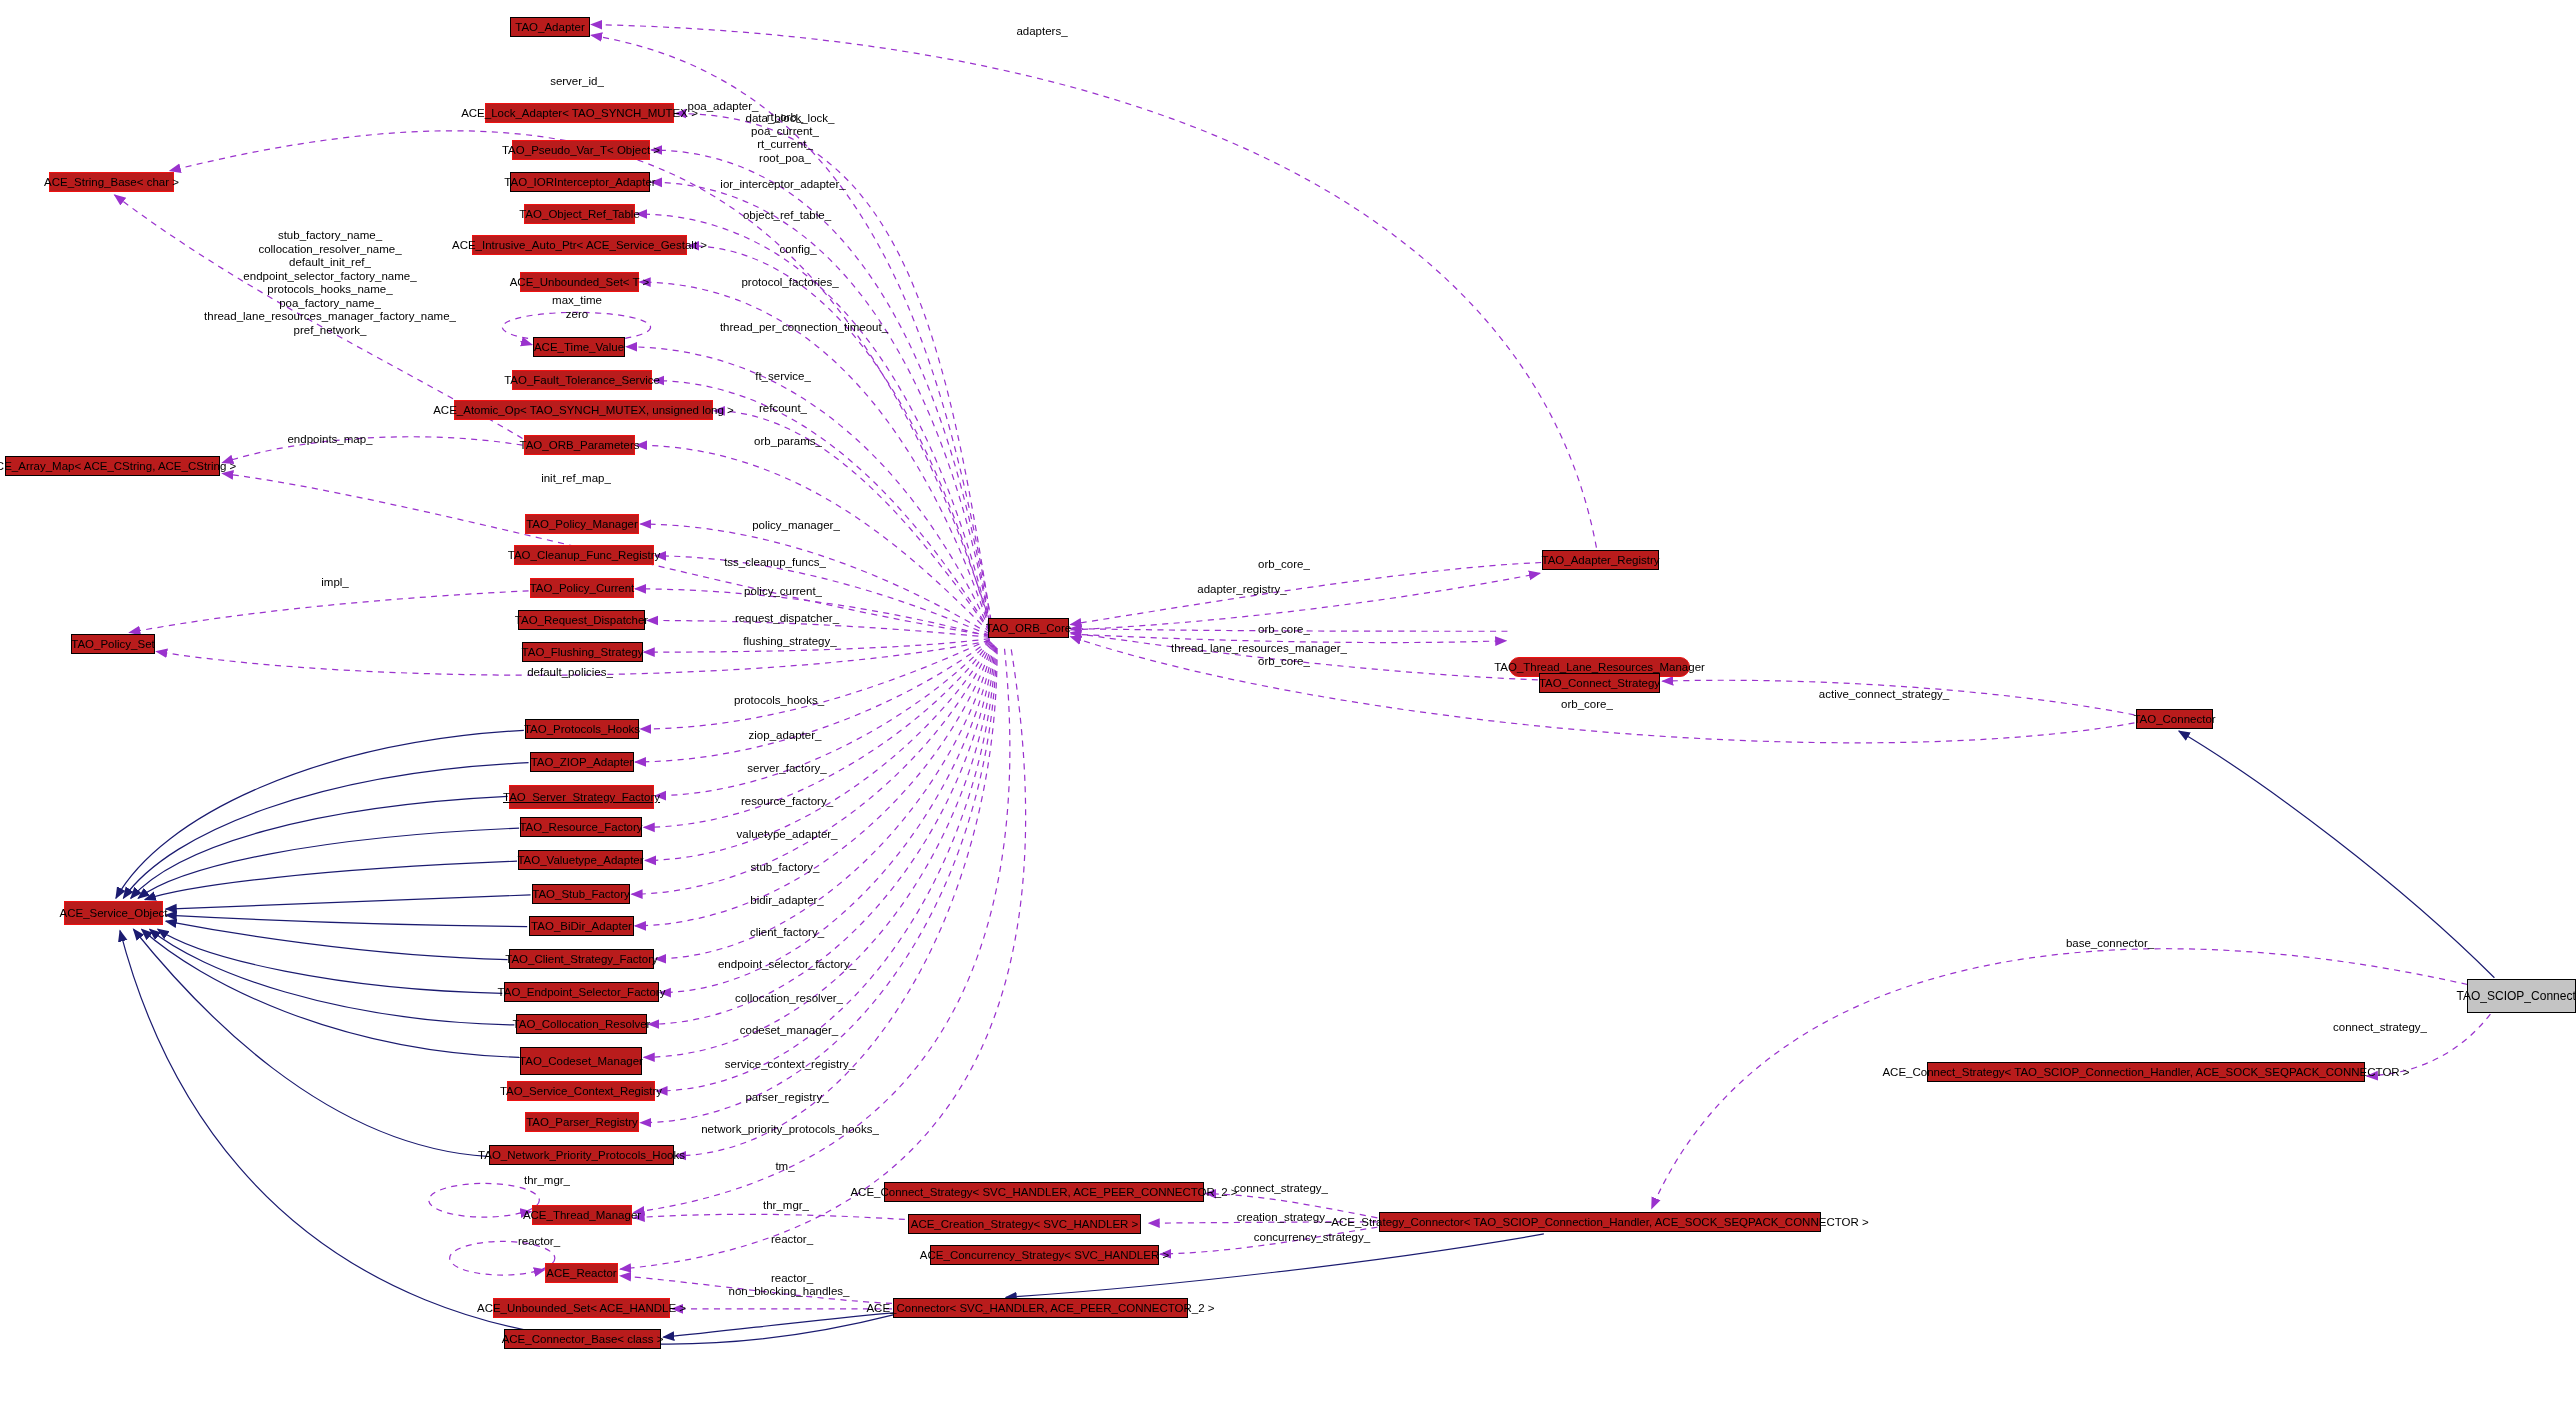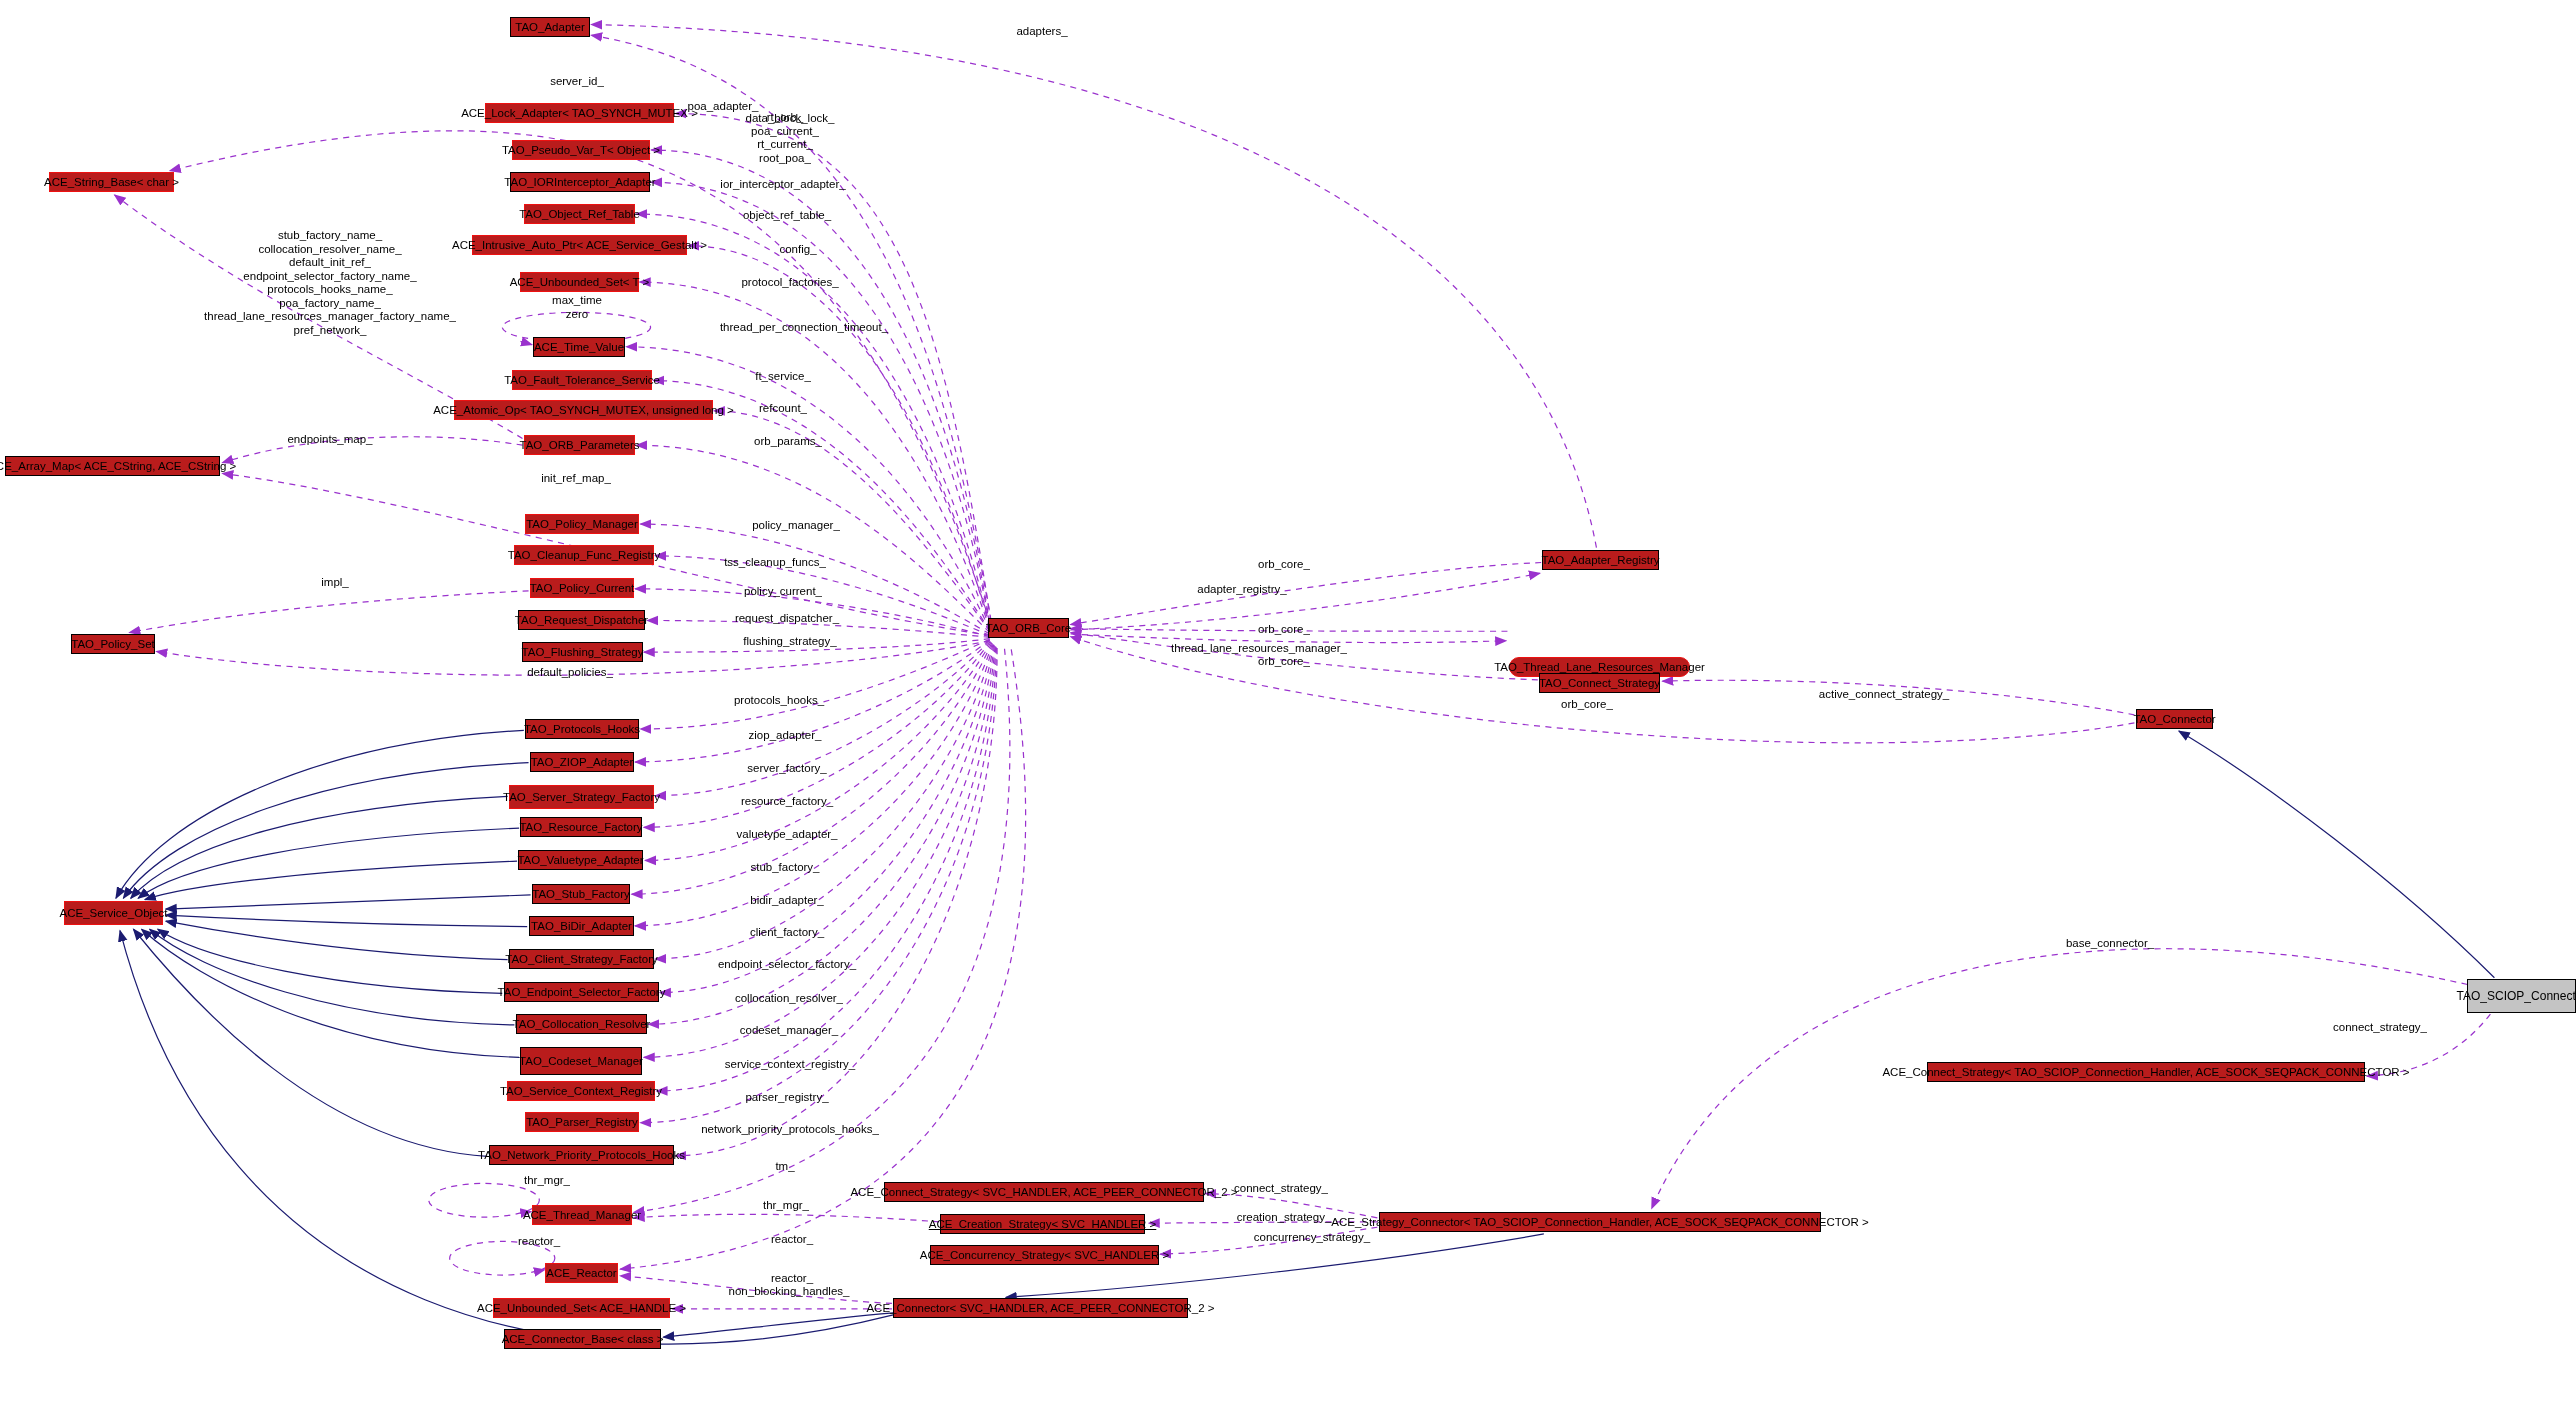--- a/index.html
+++ b/index.html
@@ -122,21 +122,21 @@
       <div class="node red" style="left: 512px; top: 370px; width: 140px; height: 20px;">TAO_Fault_Tolerance_Service</div>
       <div class="node red" style="left: 454px; top: 400px; width: 259px; height: 20px;">ACE_Atomic_Op&lt; TAO_SYNCH_MUTEX, unsigned long &gt;</div>
       <div class="node red" style="left: 524px; top: 435px; width: 111px; height: 20px;">TAO_ORB_Parameters</div>
       <div class="node red" style="left: 525px; top: 514px; width: 114px; height: 20px;">TAO_Policy_Manager</div>
       <div class="node red" style="left: 514px; top: 545px; width: 140px; height: 20px;">TAO_Cleanup_Func_Registry</div>
       <div class="node red" style="left: 530px; top: 578px; width: 104px; height: 20px;">TAO_Policy_Current</div>
       <div class="node" style="left: 518px; top: 610px; width: 127px; height: 20px;">TAO_Request_Dispatcher</div>
       <div class="node" style="left: 522px; top: 642px; width: 121px; height: 20px;">TAO_Flushing_Strategy</div>
       <div class="node" style="left: 525px; top: 719px; width: 114px; height: 20px;">TAO_Protocols_Hooks</div>
       <div class="node" style="left: 530px; top: 752px; width: 104px; height: 20px;">TAO_ZIOP_Adapter</div>
-      <div class="node red" style="left: 509px; top: 785px; width: 145px; height: 24px;">TAO_Server_Strategy_Factory</div>
+      <div class="node red" style="left: 509px; top: 785px; width: 145px; height: 24px; text-decoration: underline;">TAO_Server_Strategy_Factory</div>
       <div class="node" style="left: 520px; top: 817px; width: 122px; height: 20px;">TAO_Resource_Factory</div>
       <div class="node" style="left: 518px; top: 850px; width: 125px; height: 20px;">TAO_Valuetype_Adapter</div>
       <div class="node" style="left: 532px; top: 884px; width: 98px; height: 20px;">TAO_Stub_Factory</div>
       <div class="node" style="left: 529px; top: 916px; width: 105px; height: 20px;">TAO_BiDir_Adapter</div>
       <div class="node" style="left: 509px; top: 949px; width: 145px; height: 20px;">TAO_Client_Strategy_Factory</div>
       <div class="node" style="left: 504px; top: 982px; width: 155px; height: 20px;">TAO_Endpoint_Selector_Factory</div>
       <div class="node" style="left: 516px; top: 1014px; width: 131px; height: 20px;">TAO_Collocation_Resolver</div>
       <div class="node" style="left: 520px; top: 1047px; width: 122px; height: 28px;">TAO_Codeset_Manager</div>
       <div class="node red" style="left: 507px; top: 1081px; width: 148px; height: 20px;">TAO_Service_Context_Registry</div>
       <div class="node red" style="left: 525px; top: 1112px; width: 114px; height: 20px;">TAO_Parser_Registry</div>
@@ -144,21 +144,21 @@
       <div class="node red" style="left: 532px; top: 1205px; width: 100px; height: 20px;">ACE_Thread_Manager</div>
       <div class="node red" style="left: 545px; top: 1263px; width: 73px; height: 20px;">ACE_Reactor</div>
       <div class="node red" style="left: 493px; top: 1298px; width: 177px; height: 20px;">ACE_Unbounded_Set&lt; ACE_HANDLE &gt;</div>
       <div class="node" style="left: 504px; top: 1329px; width: 157px; height: 20px;">ACE_Connector_Base&lt; class &gt;</div>
       <div class="node red" style="left: 49px; top: 172px; width: 125px; height: 20px;">ACE_String_Base&lt; char &gt;</div>
       <div class="node" style="left: 4.7px; top: 456px; width: 215px; height: 20px;">ACE_Array_Map&lt; ACE_CString, ACE_CString &gt;</div>
       <div class="node" style="left: 71px; top: 634px; width: 84px; height: 20px;">TAO_Policy_Set</div>
       <div class="node red" style="left: 64px; top: 901px; width: 99px; height: 24px;">ACE_Service_Object</div>
       <div class="node" style="left: 988px; top: 618px; width: 81px; height: 20px;">TAO_ORB_Core</div>
       <div class="node" style="left: 884px; top: 1182px; width: 320px; height: 20px;">ACE_Connect_Strategy&lt; SVC_HANDLER, ACE_PEER_CONNECTOR_2 &gt;</div>
-      <div class="node" style="left: 940px; top: 1214px; width: 205px; height: 20px; text-decoration: underline;">ACE_Creation_Strategy&lt; SVC_HANDLER &gt;</div>
+      <div class="node" style="left: 908px; top: 1214px; width: 233px; height: 20px;">ACE_Creation_Strategy&lt; SVC_HANDLER &gt;</div>
       <div class="node" style="left: 930px; top: 1245px; width: 229px; height: 20px;">ACE_Concurrency_Strategy&lt; SVC_HANDLER &gt;</div>
       <div class="node" style="left: 893px; top: 1298px; width: 295px; height: 20px;">ACE_Connector&lt; SVC_HANDLER, ACE_PEER_CONNECTOR_2 &gt;</div>
       <div class="node" style="left: 1379px; top: 1212px; width: 442px; height: 20px;">ACE_Strategy_Connector&lt; TAO_SCIOP_Connection_Handler, ACE_SOCK_SEQPACK_CONNECTOR &gt;</div>
       <div class="node" style="left: 1542px; top: 550px; width: 117px; height: 20px;">TAO_Adapter_Registry</div>
       <div class="node red" style="left: 1509px; top: 657px; width: 181px; height: 20px; border-radius: 10px;">TAO_Thread_Lane_Resources_Manager</div>
       <div class="node" style="left: 1539px; top: 673px; width: 121px; height: 20px;">TAO_Connect_Strategy</div>
       <div class="node" style="left: 2136px; top: 709px; width: 77px; height: 20px;">TAO_Connector</div>
       <div class="node main" style="left: 2467px; top: 979px; width: 109px; height: 34px;">TAO_SCIOP_Connector</div>
       <div class="node" style="left: 1927px; top: 1062px; width: 438px; height: 20px;">ACE_Connect_Strategy&lt; TAO_SCIOP_Connection_Handler, ACE_SOCK_SEQPACK_CONNECTOR &gt;</div>
     </div>

